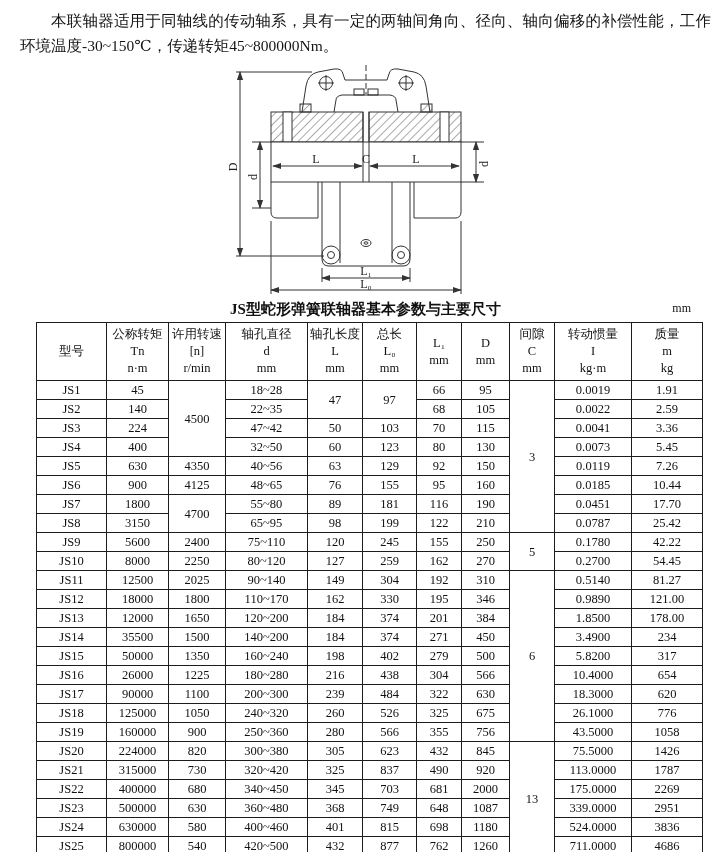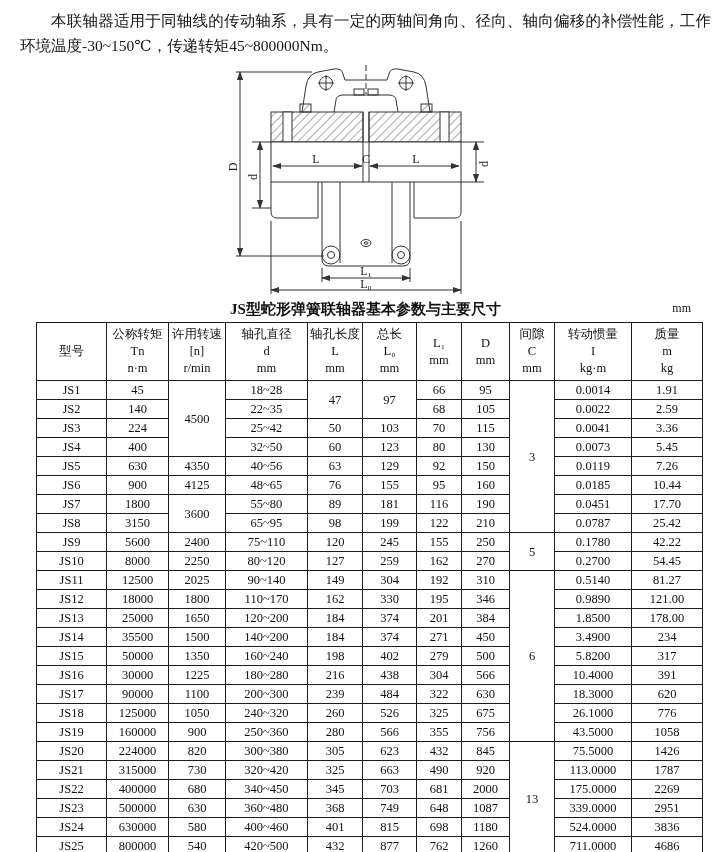--- a/index.html
+++ b/index.html
@@ -203,36 +203,36 @@
         <tr>
           <td>JS1</td>
           <td>45</td>
           <td rowspan="4">4500</td>
           <td>18~28</td>
           <td rowspan="2">47</td>
           <td rowspan="2">97</td>
           <td>66</td>
           <td>95</td>
           <td rowspan="8">3</td>
-          <td>0.0014</td>
+          <td>0.0019</td>
           <td>1.91</td>
         </tr>
         <tr>
           <td>JS2</td>
           <td>140</td>
           <td>22~35</td>
           <td>68</td>
           <td>105</td>
           <td>0.0022</td>
           <td>2.59</td>
         </tr>
         <tr>
           <td>JS3</td>
           <td>224</td>
-          <td>25~42</td>
+          <td>47~42</td>
           <td>50</td>
           <td>103</td>
           <td>70</td>
           <td>115</td>
           <td>0.0041</td>
           <td>3.36</td>
         </tr>
         <tr>
           <td>JS4</td>
           <td>400</td>
@@ -264,21 +264,21 @@
           <td>76</td>
           <td>155</td>
           <td>95</td>
           <td>160</td>
           <td>0.0185</td>
           <td>10.44</td>
         </tr>
         <tr>
           <td>JS7</td>
           <td>1800</td>
-          <td rowspan="2">3600</td>
+          <td rowspan="2">4700</td>
           <td>55~80</td>
           <td>89</td>
           <td>181</td>
           <td>116</td>
           <td>190</td>
           <td>0.0451</td>
           <td>17.70</td>
         </tr>
         <tr>
           <td>JS8</td>
@@ -336,21 +336,21 @@
           <td>110~170</td>
           <td>162</td>
           <td>330</td>
           <td>195</td>
           <td>346</td>
           <td>0.9890</td>
           <td>121.00</td>
         </tr>
         <tr>
           <td>JS13</td>
-          <td>25000</td>
+          <td>12000</td>
           <td>1650</td>
           <td>120~200</td>
           <td>184</td>
           <td>374</td>
           <td>201</td>
           <td>384</td>
           <td>1.8500</td>
           <td>178.00</td>
         </tr>
         <tr>
@@ -372,29 +372,29 @@
           <td>160~240</td>
           <td>198</td>
           <td>402</td>
           <td>279</td>
           <td>500</td>
           <td>5.8200</td>
           <td>317</td>
         </tr>
         <tr>
           <td>JS16</td>
-          <td>30000</td>
+          <td>26000</td>
           <td>1225</td>
           <td>180~280</td>
           <td>216</td>
           <td>438</td>
           <td>304</td>
           <td>566</td>
           <td>10.4000</td>
-          <td>391</td>
+          <td>654</td>
         </tr>
         <tr>
           <td>JS17</td>
           <td>90000</td>
           <td>1100</td>
           <td>200~300</td>
           <td>239</td>
           <td>484</td>
           <td>322</td>
           <td>630</td>
@@ -437,21 +437,21 @@
           <td rowspan="6">13</td>
           <td>75.5000</td>
           <td>1426</td>
         </tr>
         <tr>
           <td>JS21</td>
           <td>315000</td>
           <td>730</td>
           <td>320~420</td>
           <td>325</td>
-          <td>663</td>
+          <td>837</td>
           <td>490</td>
           <td>920</td>
           <td>113.0000</td>
           <td>1787</td>
         </tr>
         <tr>
           <td>JS22</td>
           <td>400000</td>
           <td>680</td>
           <td>340~450</td>

